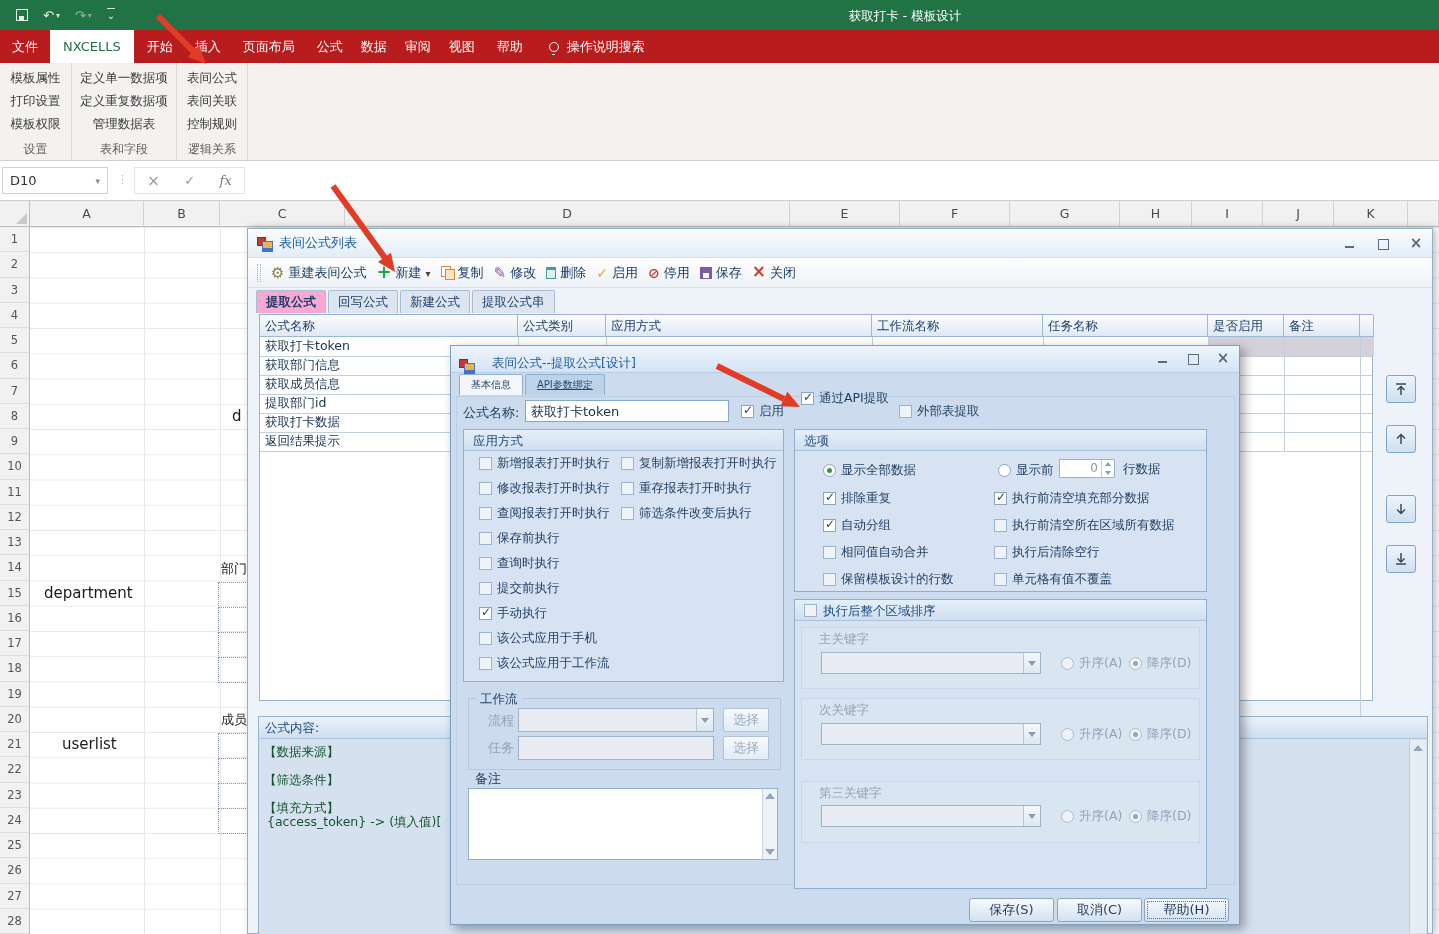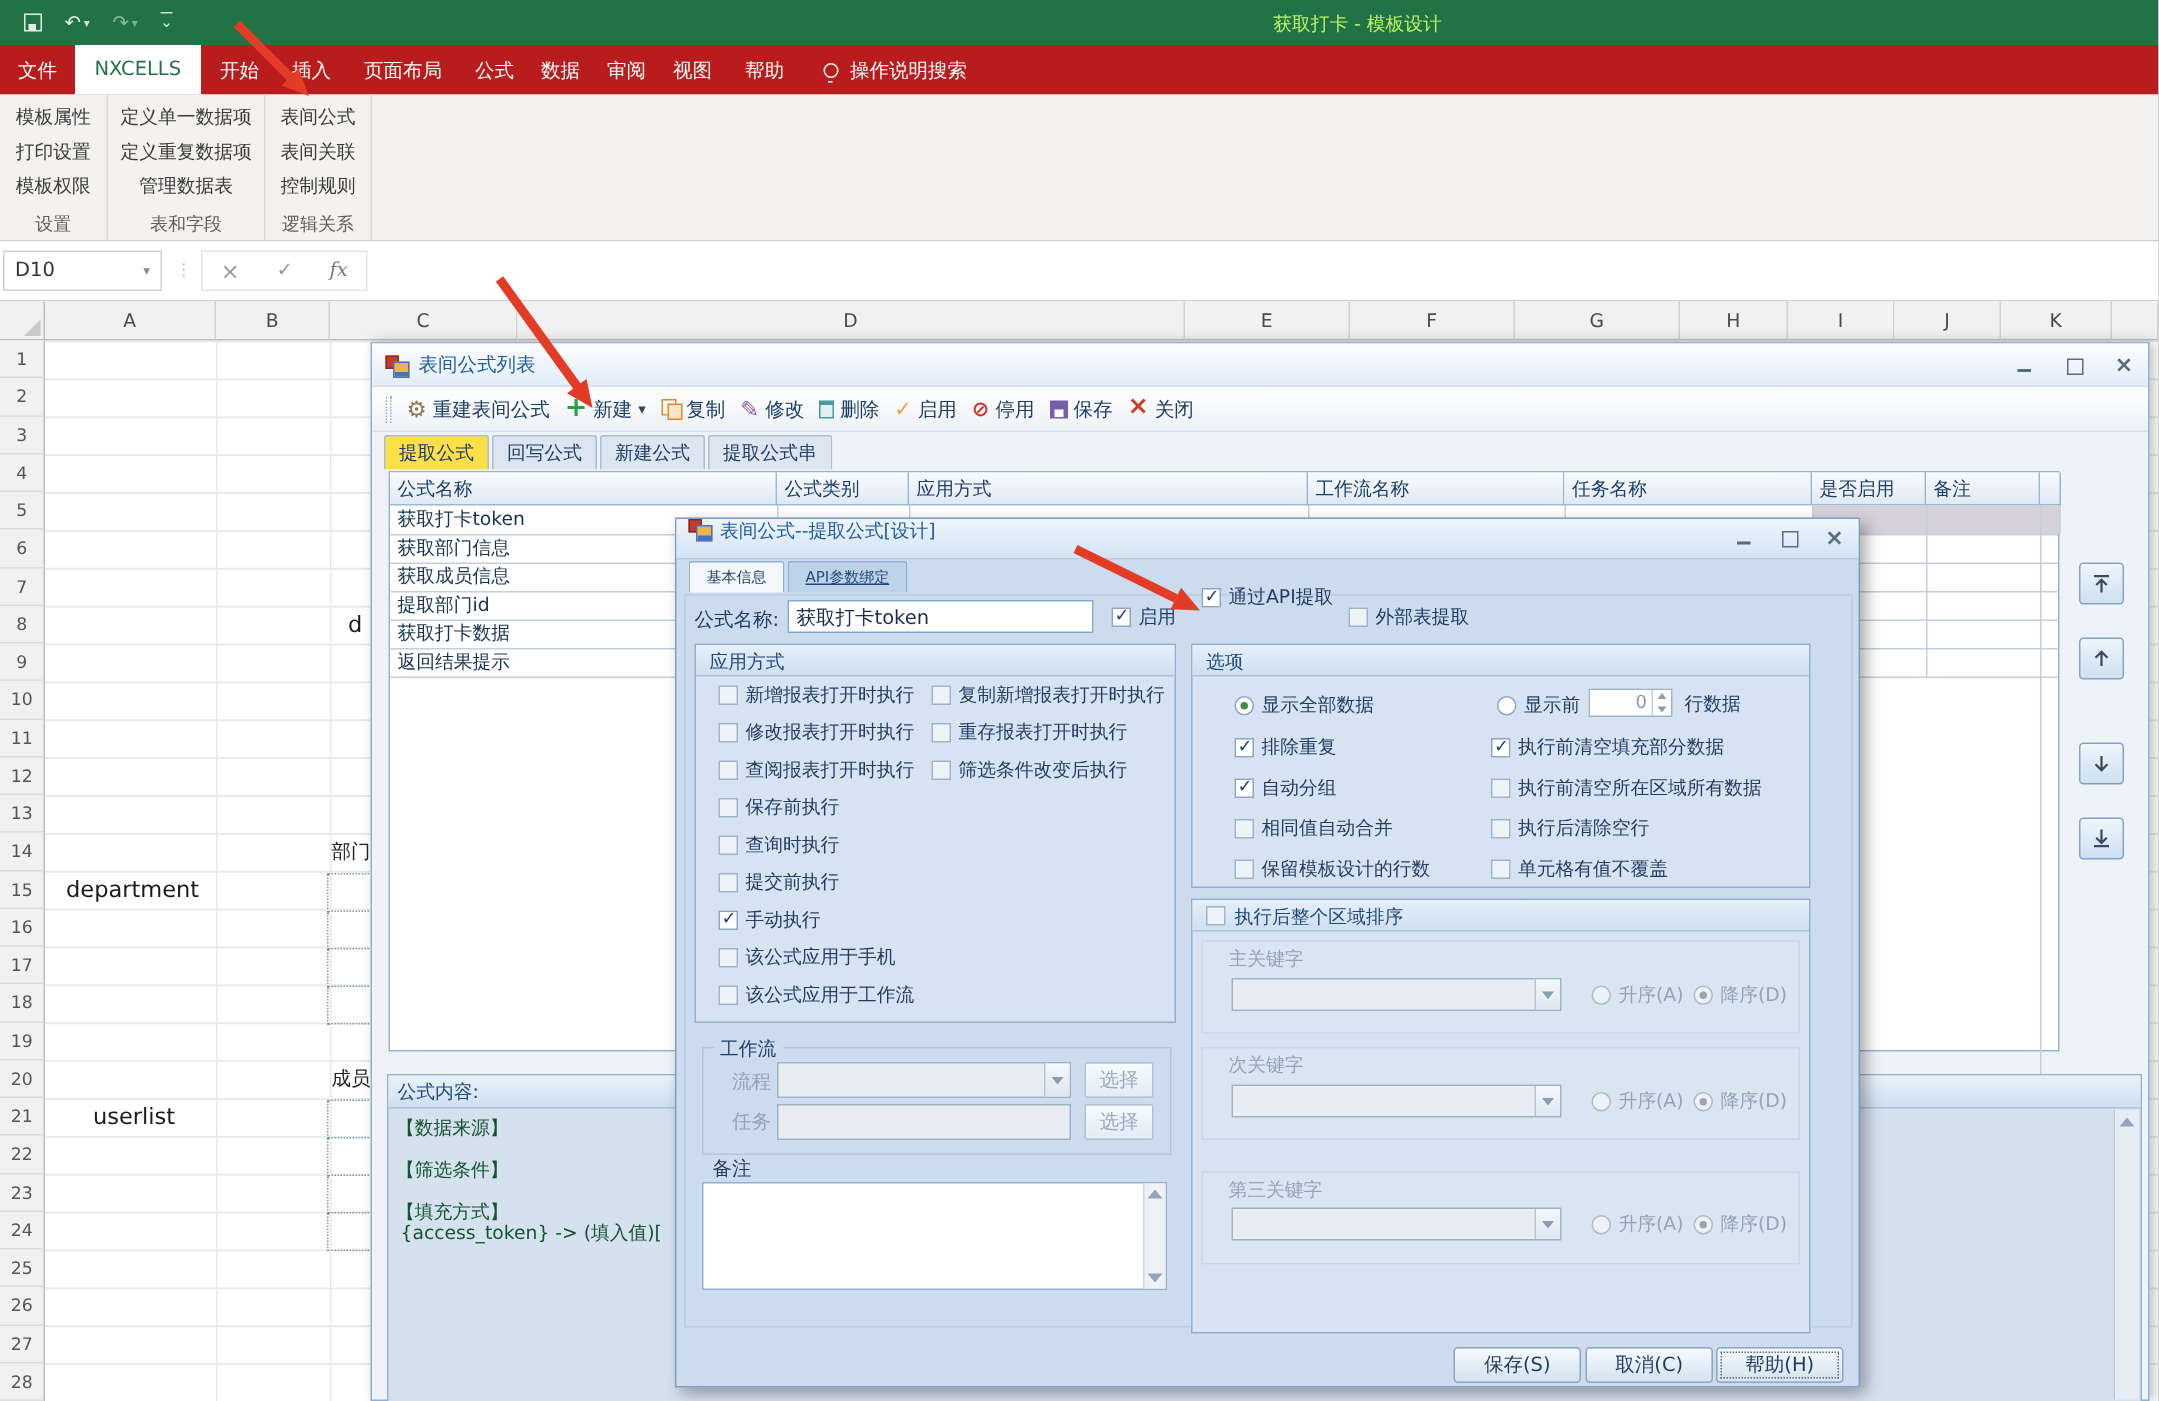--- a/index.html
+++ b/index.html
@@ -6,21 +6,21 @@
 body{font-family:"DejaVu Sans","Liberation Sans",sans-serif;background:#888}
 .screen{position:relative;width:1439px;height:934px;background:#fff;overflow:hidden;font-size:12px}
 
 .titlebar{position:absolute;left:0;top:0;width:100%;height:30px;background:#217346;display:flex;align-items:center}
 .qat{display:flex;align-items:center;gap:15px;padding-left:16px;color:#e3efe8}
 .gi{font-size:13px;line-height:13px;color:#e3efe8}
 .gi.sm{font-size:8px;margin-left:-9px;color:#cfe2d6}
 .dim{opacity:.55}
 .sv{width:12px;height:12px;border:1.5px solid #e3efe8;position:relative;display:inline-block}
 .sv::after{content:"";position:absolute;left:2px;bottom:0;width:5px;height:4px;background:#e3efe8}
-.apptitle{position:absolute;left:755px;top:8px;width:300px;text-align:center;font-size:12.5px;color:#bef264}
+.apptitle{position:absolute;left:755px;top:8px;width:300px;text-align:center;font-size:12.5px;color:#ffffff}
 
 .tabbar{position:absolute;left:0;top:30px;width:100%;height:33px;background:#b91c1c;display:flex;align-items:stretch;color:#fff;font-size:13px}
 .mtab{display:flex;align-items:center;padding:0 13px}
 .mtab.active{background:#fff;color:#217346}
 .msearch{display:flex;align-items:center;gap:8px;padding:0 13px}
 .bulb{width:10px;height:10px;border:1.3px solid #fff;border-radius:50%;position:relative;display:inline-block}
 .bulb::after{content:"";position:absolute;left:2.5px;bottom:-4px;width:3px;height:3px;border-bottom:1.5px solid #fff}
 
 .ribbon{position:absolute;left:0;top:63px;width:100%;height:98px;background:#f3f2f1;border-bottom:1px solid #d2d0ce;display:flex}
 .rgroup{display:flex;flex-direction:column;align-items:center;border-right:1px solid #dbd9d7;padding-top:3px}
@@ -72,37 +72,37 @@
 .ic-copy::after{content:"";position:absolute;left:4px;top:3px;width:8px;height:9px;border:1px solid #e0872f;background:#fde3c8}
 .ic-pencil::before{content:"✎";color:#8e5ba6;font-size:15px}
 .ic-trash{width:10px;height:12px;border:1px solid #4a9a9a;border-top:3px solid #4a9a9a;background:#def0f0}
 .ic-check::before{content:"✓";color:#e8a33d;font-weight:bold;font-size:14px}
 .ic-block::before{content:"⊘";color:#cc3a2e;font-weight:bold;font-size:14px}
 .ic-save{width:12px;height:12px;background:#7a5da8}
 .ic-save::after{content:"";position:absolute;left:3px;bottom:1px;width:6px;height:5px;background:#fff}
 .ic-closex::before{content:"×";color:#d03a28;font-weight:bold;font-size:17px;line-height:12px}
 .dtabs{position:absolute;left:8px;top:61px;height:23px;display:flex;font-size:12.5px;color:#1c3d66}
 .dtab{padding:3px 9px 0;border:1px solid #a9bed4;border-bottom:none;background:#dde6f0;margin-right:2px;border-radius:2px 2px 0 0}
-.dtab.active{background:#fde047;font-weight:normal}
+.dtab.active{background:#f9a8d4;font-weight:bold}
 .tbl{position:absolute;left:11px;top:85px;width:1114px;height:387px;background:#fff;border:1px solid #97b3d0}
 .thc{position:absolute;top:0;height:22px;background:linear-gradient(#fafcfe,#dfe9f4);border-right:1px solid #9db8d4;border-bottom:1px solid #9db8d4;padding:3px 0 0 5px;color:#1c3d66;font-size:12.5px;overflow:hidden;white-space:nowrap}
 .trowtxt{position:absolute;left:5px;height:19px;line-height:18px;font-size:12.5px;color:#16324f;white-space:nowrap}
 .thl{position:absolute;left:0;width:100%;height:1px;background:#c2cfdf}
 .tvl{position:absolute;top:22px;width:1px;height:114px;background:#c2cfdf}
 .selgray{position:absolute;left:948px;top:22px;width:166px;height:19px;background:#d5d1db}
 .mvbtn{position:absolute;left:1138px;width:30px;height:28px;border:1px solid #7fa4c8;border-radius:3px;background:linear-gradient(#eef5fc,#cfe0f0);display:flex;align-items:center;justify-content:center}
 .cpanel{position:absolute;left:10px;top:487px;width:1170px;height:219px;border:1px solid #97b3d0;background:#d6e1f0}
 .cphead{height:22px;background:linear-gradient(#eaf2fa,#cfdff0);border-bottom:1px solid #aec3da;color:#1e4a7a;font-size:12.5px;padding:3px 0 0 6px}
 .cpline{position:absolute;left:5px;color:#14532d;font-size:12.5px;white-space:nowrap}
 .cpsb{position:absolute;top:23px;right:1px;width:17px;bottom:1px;background:#e7edf5;border-left:1px solid #bccbdd}
 .tri-up{width:0;height:0;border-left:5px solid transparent;border-right:5px solid transparent;border-bottom:6px solid #93a5ba;margin:5px auto 0}
 .tri-down{width:0;height:0;border-left:5px solid transparent;border-right:5px solid transparent;border-top:6px solid #93a5ba;margin:5px auto 0}
 
 .dlg2{position:absolute;left:450px;top:345px;width:790px;height:580px;background:#ccdbee;border:1px solid #7ba0c4;box-shadow:4px 4px 10px rgba(0,0,0,.35)}
-.d2bar{position:absolute;left:0;top:0;width:100%;height:27px;background:linear-gradient(#eef5fc,#d4e3f4);border-bottom:1px solid #b9cde3;display:flex;align-items:flex-start;gap:7px;padding:0 8px}
+.d2bar{position:absolute;left:0;top:0;width:100%;height:27px;background:linear-gradient(#eef5fc,#d4e3f4);border-bottom:1px solid #b9cde3;display:flex;align-items:flex-end;gap:19px;padding:0 8px}
 .d2tabs{position:absolute;left:8px;top:28px;display:flex;font-size:10px}
 .d2tab{padding:3px 11px;border:1px solid #8fb0d0;border-bottom:none;background:#bfd3e8;color:#1e4a7a;margin-right:2px;border-radius:2px 2px 0 0}
 .d2tab.active{background:#f3f7fb;color:#1e3c5f;text-decoration:none}
 .d2tab.link{text-decoration:underline}
 .cframe{position:absolute;left:5px;top:50px;width:779px;height:489px;border:1px solid #b9cde3}
 .flabel{position:absolute;color:#1e3c5f;font-size:13px;white-space:nowrap}
 .tinput{position:absolute;background:#fff;border:1px solid #86a8c8;font-size:13px;color:#1a2f4a;padding:2px 5px;white-space:nowrap}
 .gbox{position:absolute;border:1px solid #8fb0d0;background:#d7e3f3}
 .gbh{height:21px;background:linear-gradient(#e6eff9,#cfdff0);border-bottom:1px solid #aec3da;color:#1e4a7a;font-size:12.5px;padding:3px 0 0 9px;display:flex;align-items:center;gap:6px}
 .cbrow{position:absolute;display:flex;align-items:center;gap:5px;font-size:12.5px;color:#1e3c5f;height:16px;white-space:nowrap}

